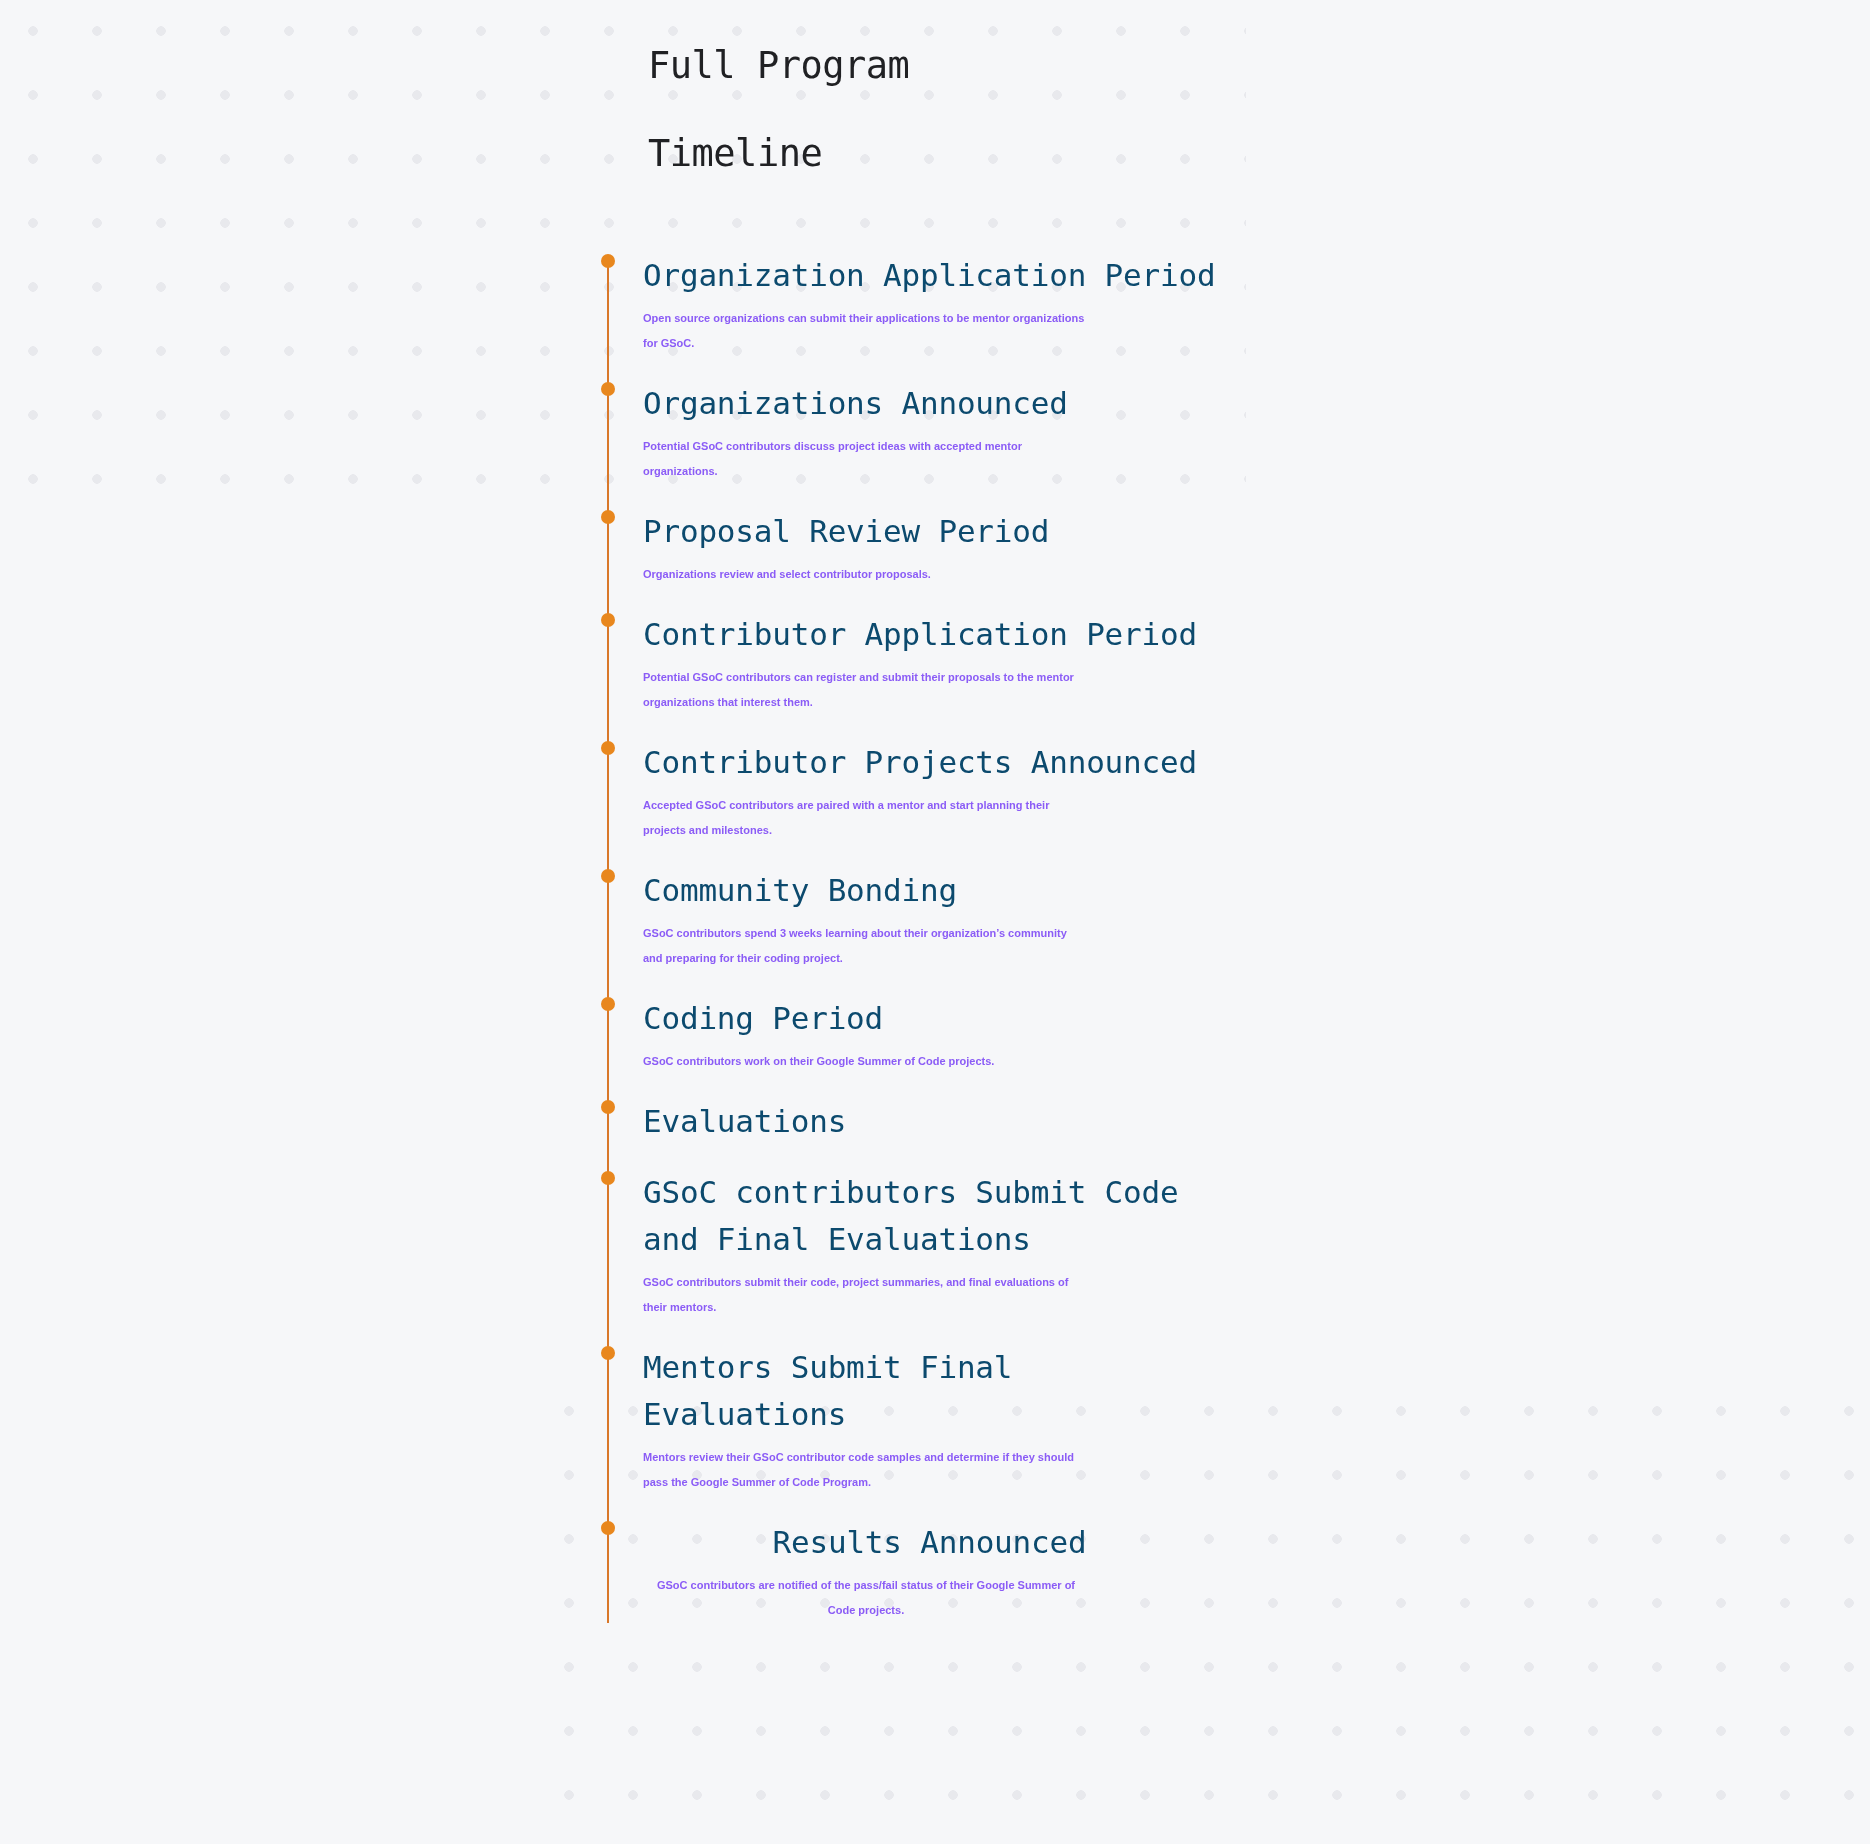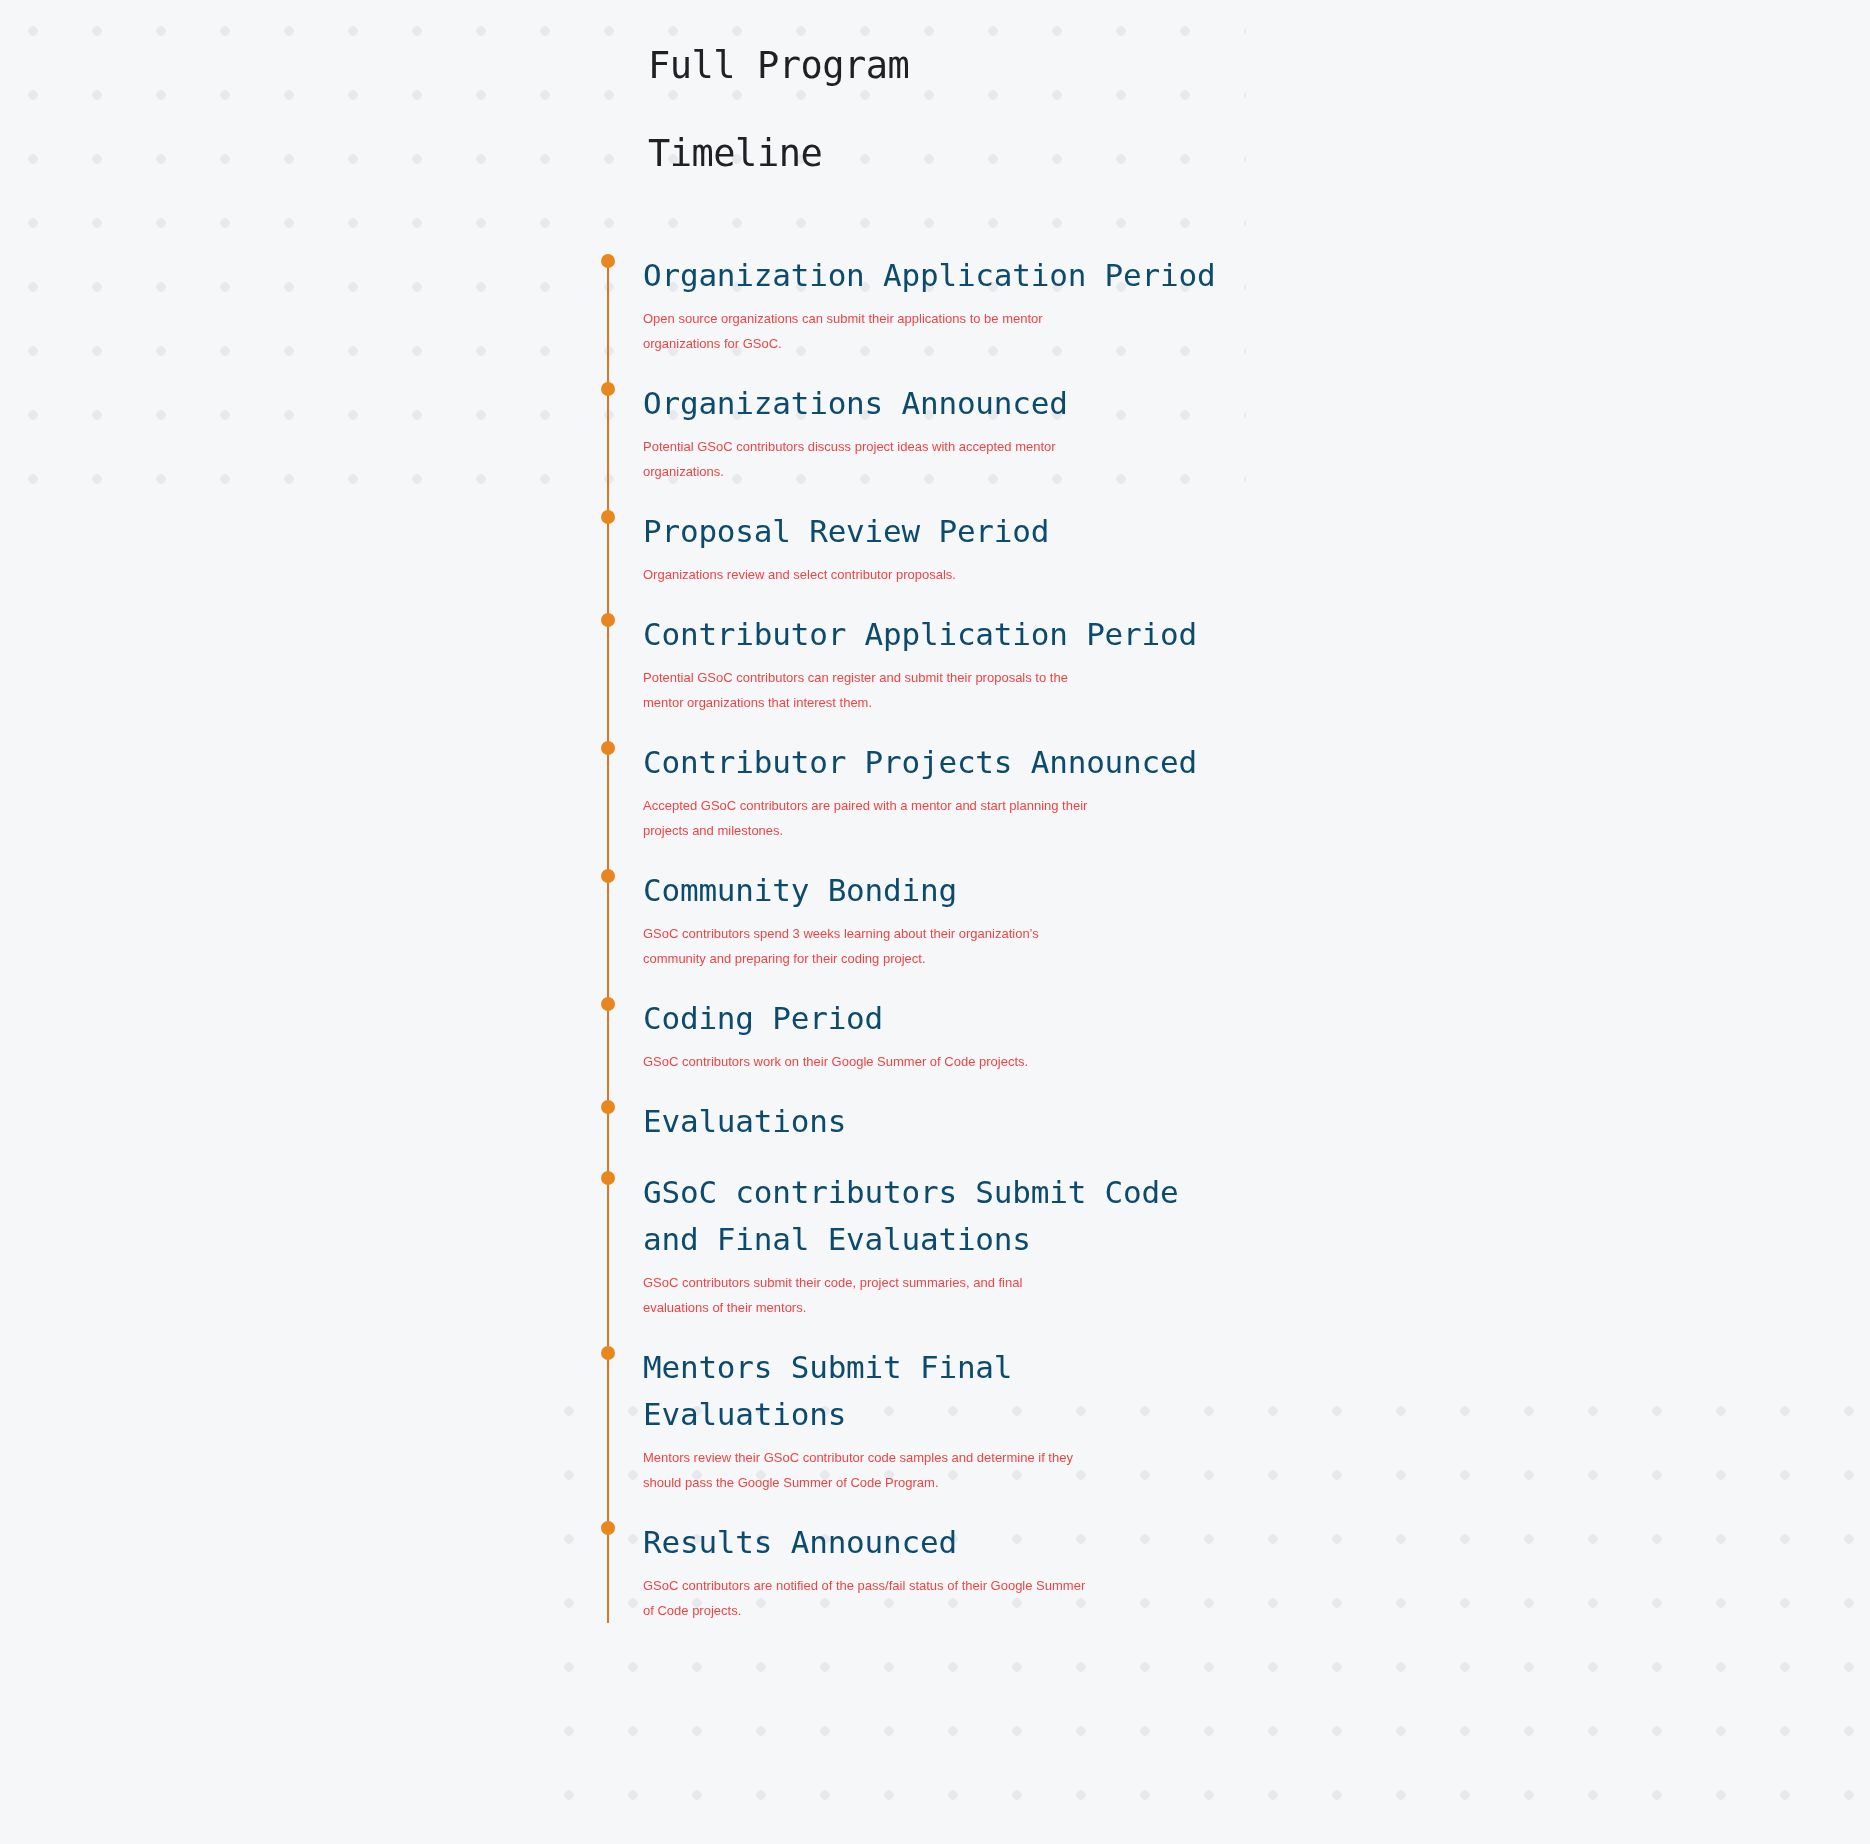--- a/index.html
+++ b/index.html
@@ -82,21 +82,21 @@
     margin: 0;
     padding: 0;
     list-style: none;
   }
 
   .timeline-item {
     position: relative;
     padding-left: 47px;
     padding-bottom: 24px;
   }
-  .timeline-item:last-child { padding-bottom: 0; }
+  .timeline-item:last-child { padding-bottom: 0; text-align: center; }
 
   .timeline-dot {
     position: absolute;
     left: 4.5px;
     top: 2px;
     width: 14px;
     height: 14px;
     border-radius: 50%;
     background: #e8871e;
   }
@@ -108,24 +108,24 @@
     line-height: 47px;
     font-weight: 400;
     letter-spacing: -0.2px;
     color: #0c4a6e;
   }
 
   .item-desc {
     margin: 7px 0 0 0;
     width: 446px;
     font-family: "Liberation Sans", sans-serif;
-    font-size: 13px;
+    font-size: 11px;
     line-height: 25px;
-    font-weight: 400;
-    color: #ef4444;
+    font-weight: 700;
+    color: #8b5cf6;
   }
 </style>
 </head>
 <body>
 
 <div class="dotfield dotfield-top"></div>
 <div class="dotfield dotfield-bottom"></div>
 
 <div class="page">
 

